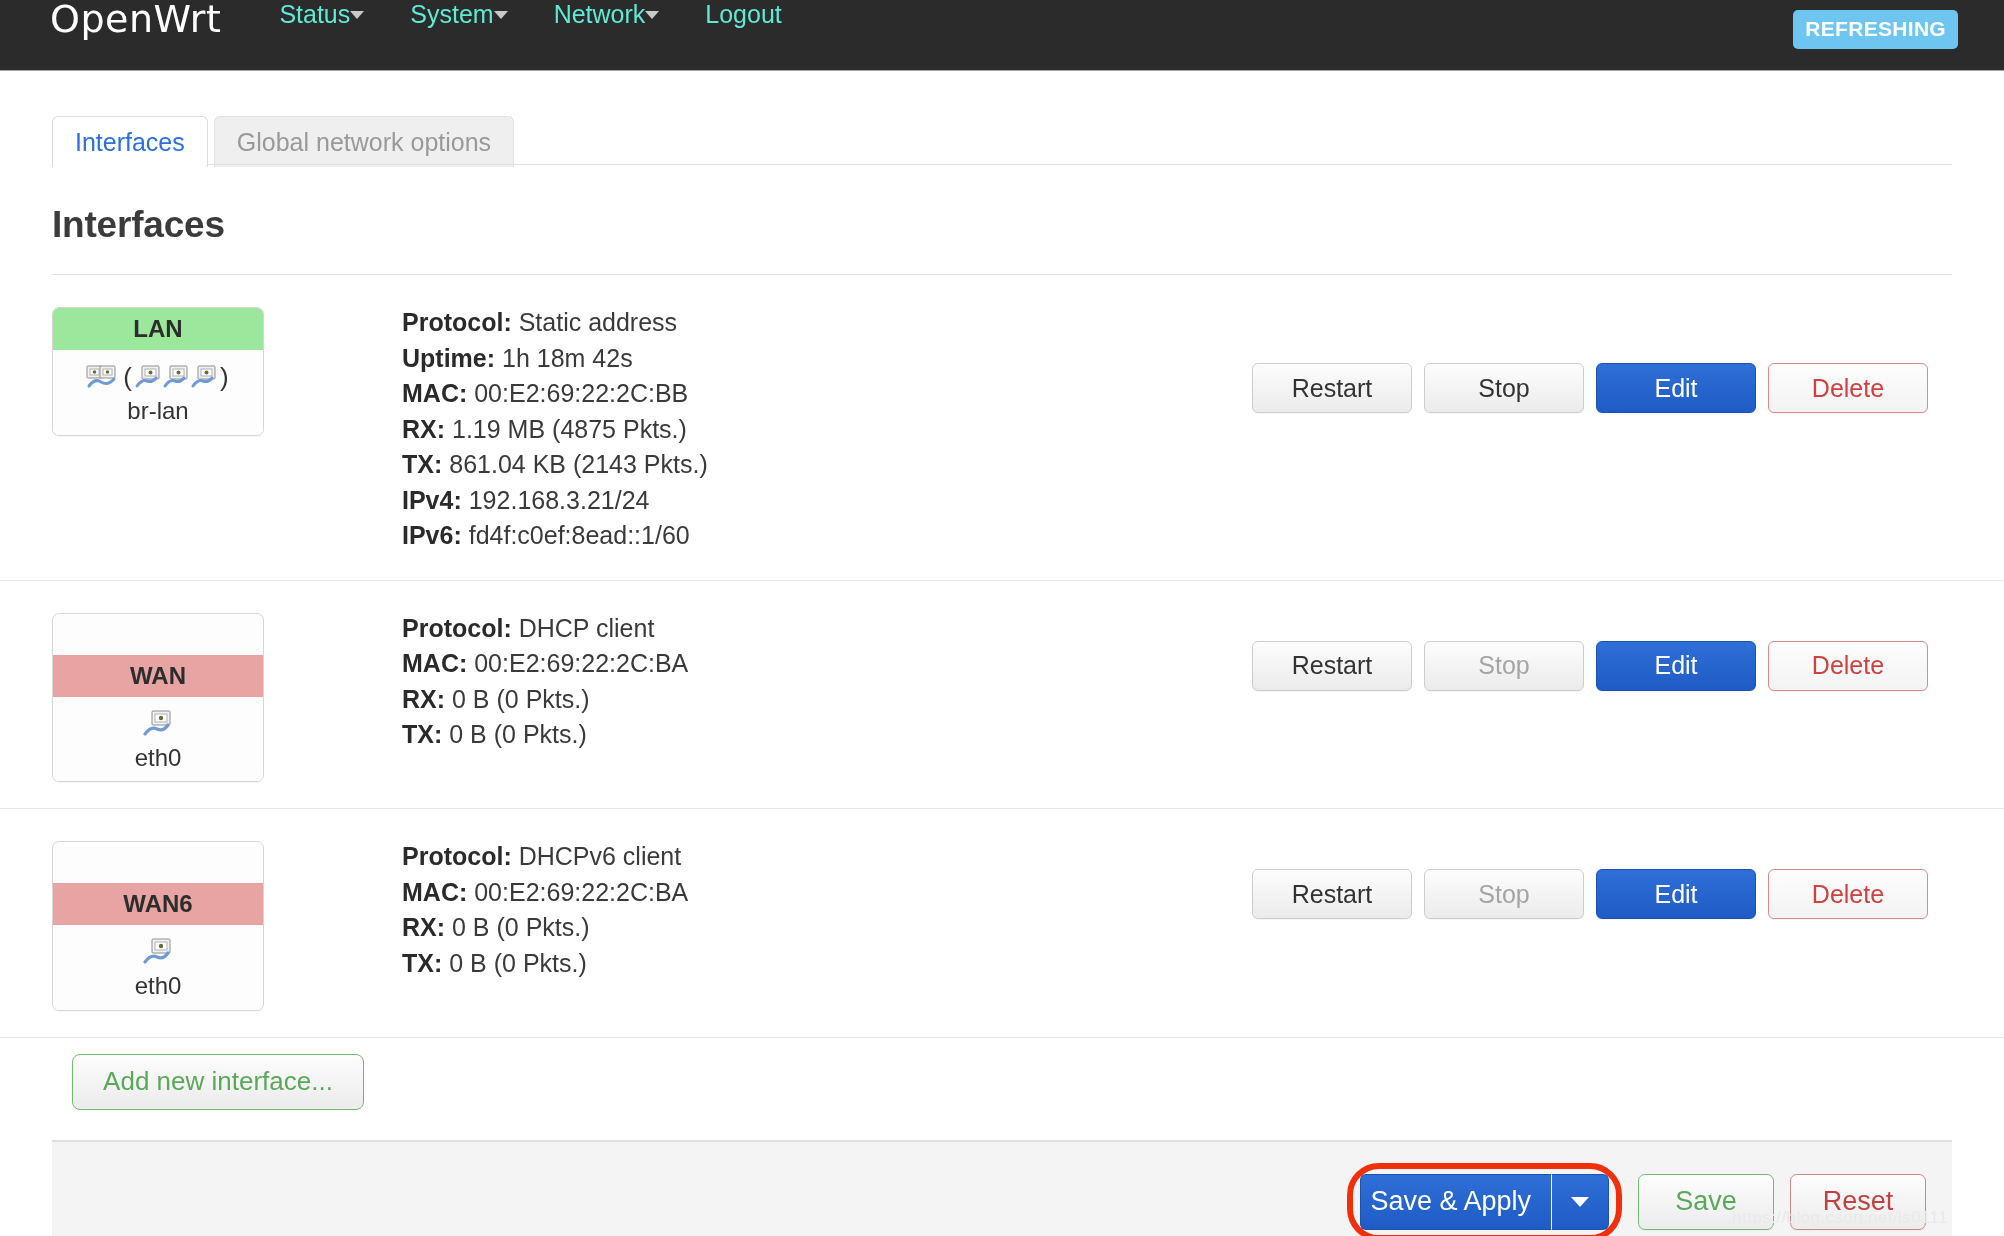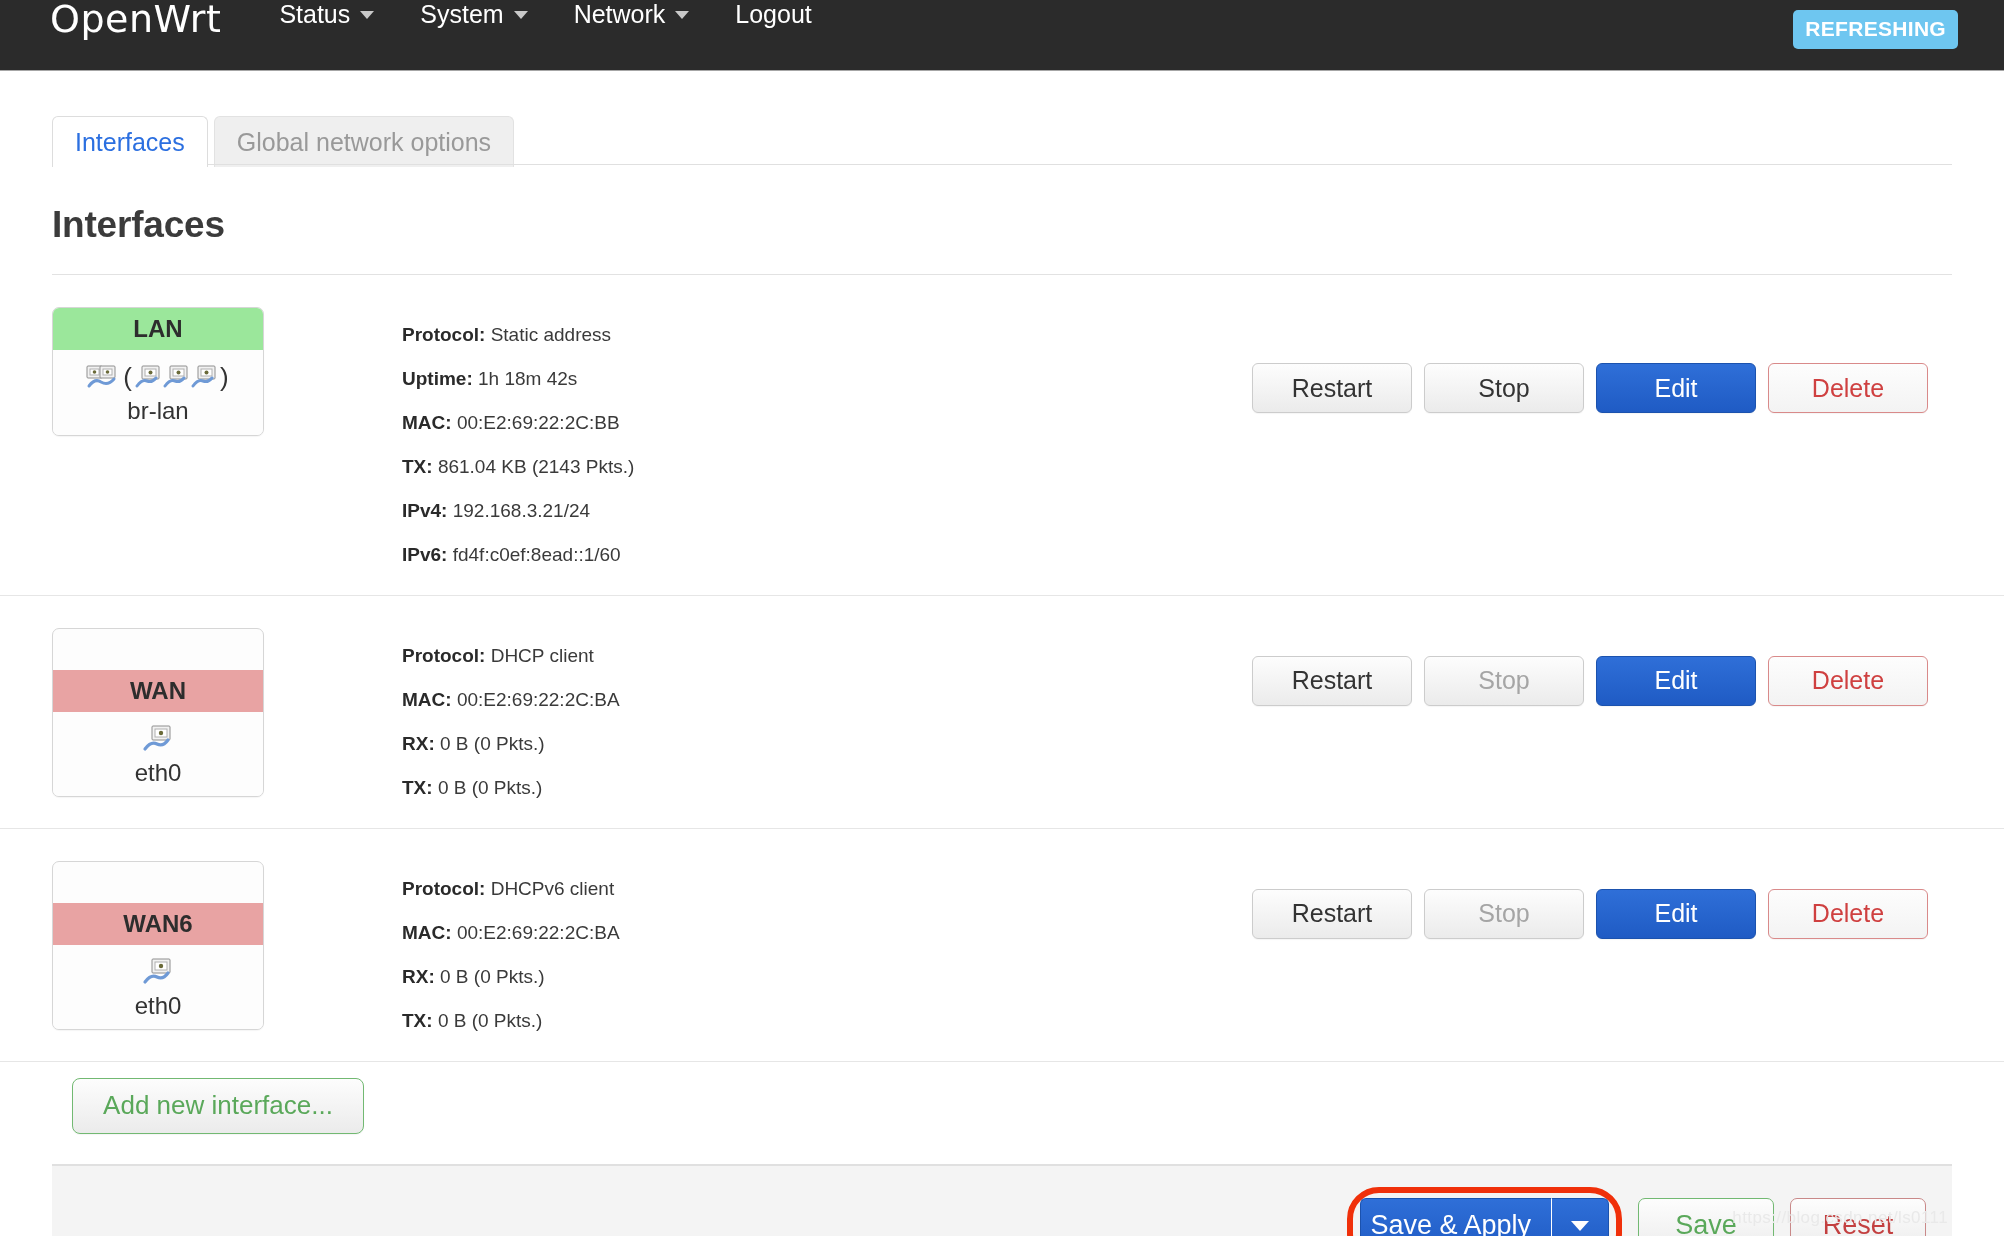--- a/index.html
+++ b/index.html
@@ -19,22 +19,22 @@
     padding: 0 0 0 50px;
     position: relative;
     box-shadow: 0 1px 0 rgba(0,0,0,.35);
   }
   .brand {
     color: #fff; font-size: 38px; letter-spacing: .5px;
     font-weight: 400; margin-right: 58px; line-height: 1;
     font-family: "DejaVu Sans", sans-serif;
   }
   .navitem {
-    color: #ffffff; font-size: 25px; margin-right: 46px;
-    display: flex; align-items: center; gap: 10px; cursor: pointer;
+    color: #5eead4; font-size: 25px; margin-right: 46px;
+    display: flex; align-items: center; cursor: pointer;
     white-space: nowrap;
   }
   .caret {
     width: 0; height: 0;
     border-left: 7px solid transparent;
     border-right: 7px solid transparent;
     border-top: 8px solid #c9c9c9;
     display: inline-block;
   }
   .refresh-badge {
@@ -90,21 +90,21 @@
     padding: 8px 0 9px 0; line-height: 1.05;
   }
   .ifbadge.lan .bname { background: #9be79b; }
   .ifbadge.wan .bname { background: #e8a3a3; margin-top: 41px; }
   .ifbadge .bbody { padding: 10px 4px 10px 4px; background: #fdfdfd; }
   .devline { display: flex; align-items: center; justify-content: center; gap: 2px; height: 34px; }
   .paren { font-size: 26px; color: #333; line-height: 1; margin: 0 1px; }
   .devname { font-size: 24px; color: #333; margin-top: 4px; line-height: 1.1; }
 
   .detail-col { flex: 1 1 auto; padding-top: 4px; }
-  .dline { font-size: 19px; color: #3a3a3a; line-height: 1.42; white-space: nowrap; margin-top: 17px; }
+  .dline { font-size: 25px; color: #3a3a3a; line-height: 1.42; white-space: nowrap; }
   .dline b { color: #2a2a2a; font-weight: bold; }
 
   .btn-col {
     flex: 0 0 700px; display: flex; align-items: flex-start;
     justify-content: flex-start; gap: 12px; padding-top: 62px;
   }
   .btn {
     font-size: 25px; border-radius: 6px; cursor: pointer;
     padding: 0 10px; height: 50px; min-width: 160px;
     display: inline-flex; align-items: center; justify-content: center;
@@ -265,20 +265,21 @@
           </div>
           <div class="devname">br-lan</div>
         </div>
       </div>
     </div>
 
     <div class="detail-col">
       <div class="dline"><b>Protocol:</b> <span>Static address</span></div>
       <div class="dline"><b>Uptime:</b> <span>1h 18m 42s</span></div>
       <div class="dline"><b>MAC:</b> <span>00:E2:69:22:2C:BB</span></div>
+      <div class="dline"><b>RX:</b> <span>1.19 MB (4875 Pkts.)</span></div>
       <div class="dline"><b>TX:</b> <span>861.04 KB (2143 Pkts.)</span></div>
       <div class="dline"><b>IPv4:</b> <span>192.168.3.21/24</span></div>
       <div class="dline"><b>IPv6:</b> <span>fd4f:c0ef:8ead::1/60</span></div>
     </div>
 
     <div class="btn-col">
       <div class="btn">Restart</div>
       <div class="btn">Stop</div>
       <div class="btn blue">Edit</div>
       <div class="btn danger">Delete</div>

